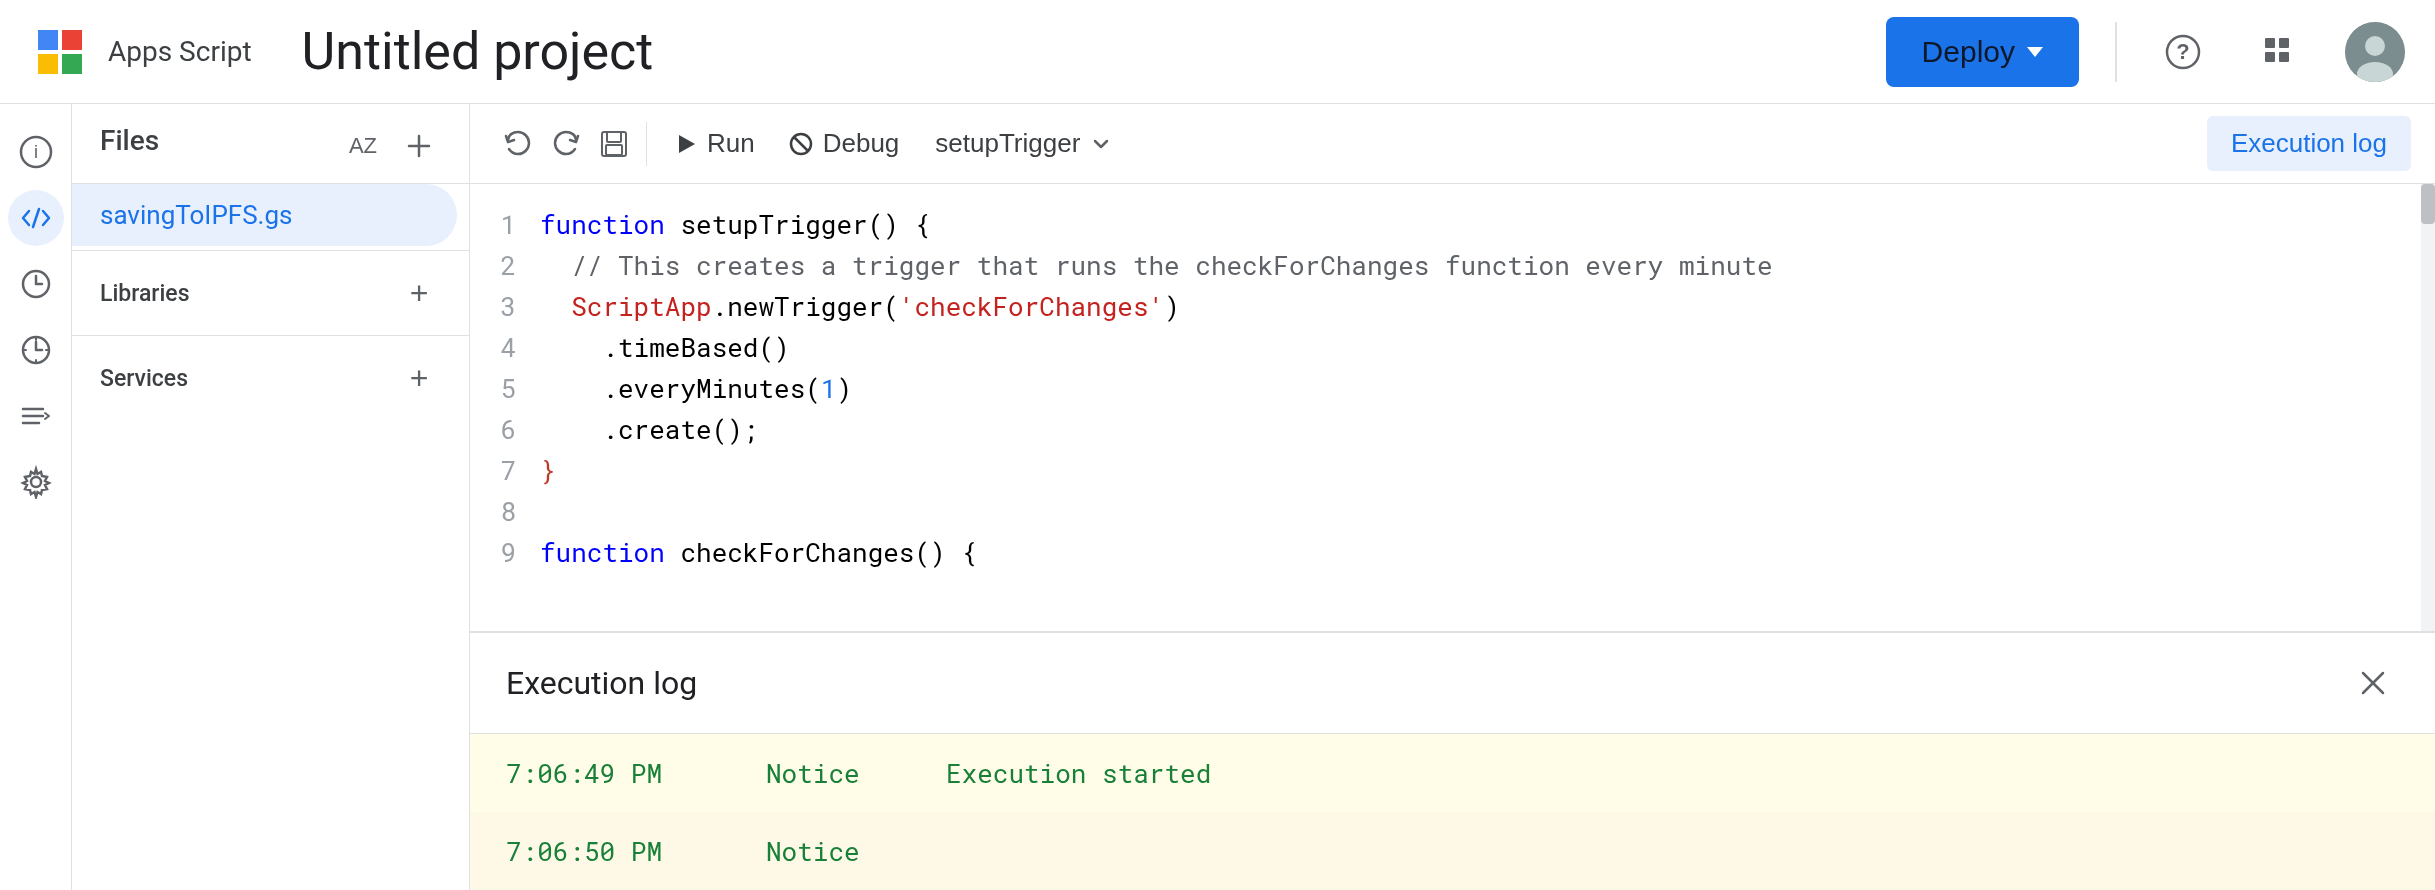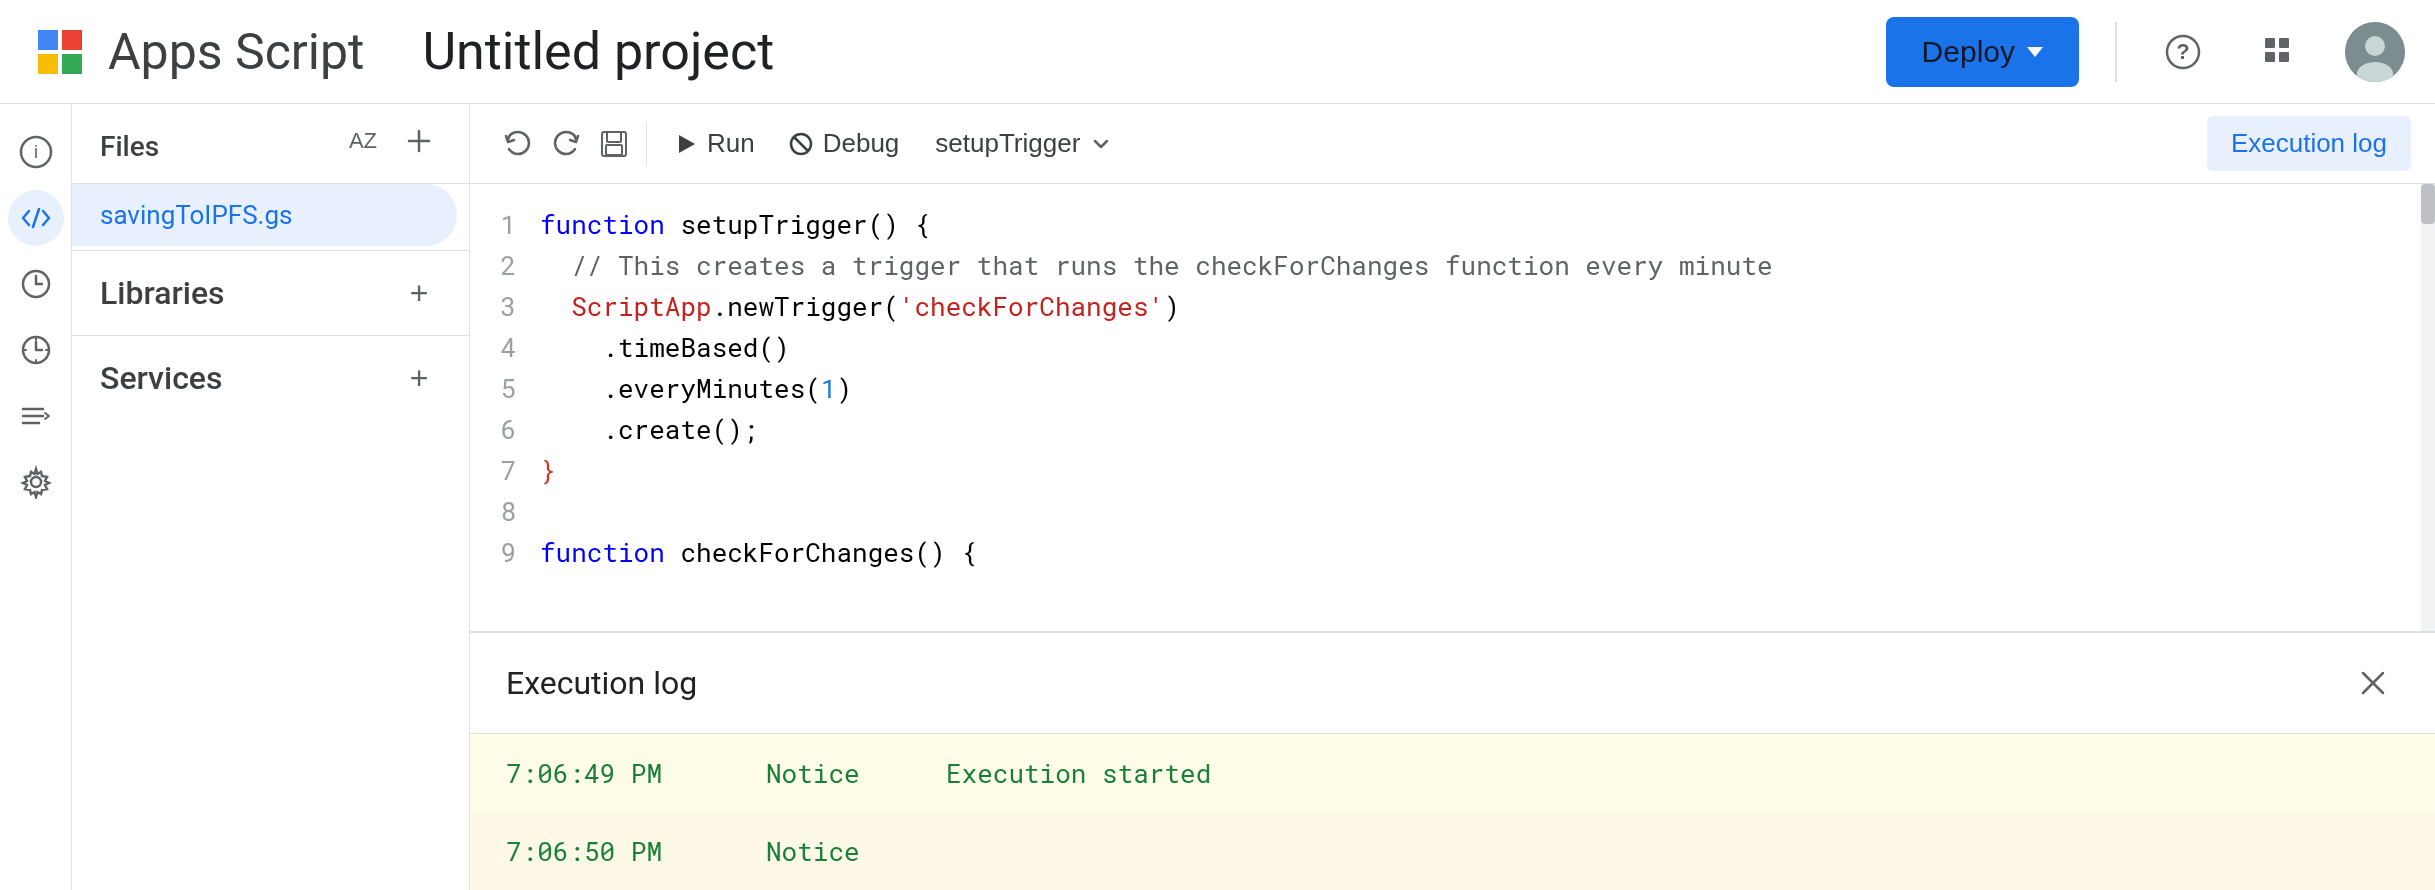--- a/index.html
+++ b/index.html
@@ -28,24 +28,24 @@
     .logo-area {
       display: flex;
       align-items: center;
       gap: 18px;
     }
     .logo-icon {
       width: 60px;
       height: 60px;
     }
     .app-name {
-      font-size: 50px;
+      font-size: 28px;
       color: #3c4043;
       font-weight: 400;
-      margin-right: 40px;
+      margin-right: 32px;
     }
     .project-name {
       font-size: 52px;
       color: #202124;
       font-weight: 400;
     }
     .header-right {
       margin-left: auto;
       display: flex;
       align-items: center;
@@ -134,21 +134,21 @@
     
     .file-panel {
       width: 398px;
       border-right: 1px solid #e0e0e0;
       background: #fff;
       display: flex;
       flex-direction: column;
     }
     .file-panel-header {
       display: flex;
-      align-items: flex-end;
+      align-items: flex-start;
       padding: 20px 28px;
       border-bottom: 1px solid #e0e0e0;
       height: 80px;
     }
     .files-label {
       font-size: 28px;
       color: #3c4043;
       font-weight: 500;
       flex: 1;
     }
@@ -184,21 +184,21 @@
       font-size: 26px;
       color: #1a73e8;
     }
     .section-row {
       display: flex;
       align-items: center;
       padding: 16px 28px;
       cursor: pointer;
     }
     .section-label {
-      font-size: 32px;
+      font-size: 23px;
       color: #3c4043;
       font-weight: 500;
       flex: 1;
     }
     .section-add-btn {
       background: none;
       border: none;
       cursor: pointer;
       color: #5f6368;
       font-size: 32px;

